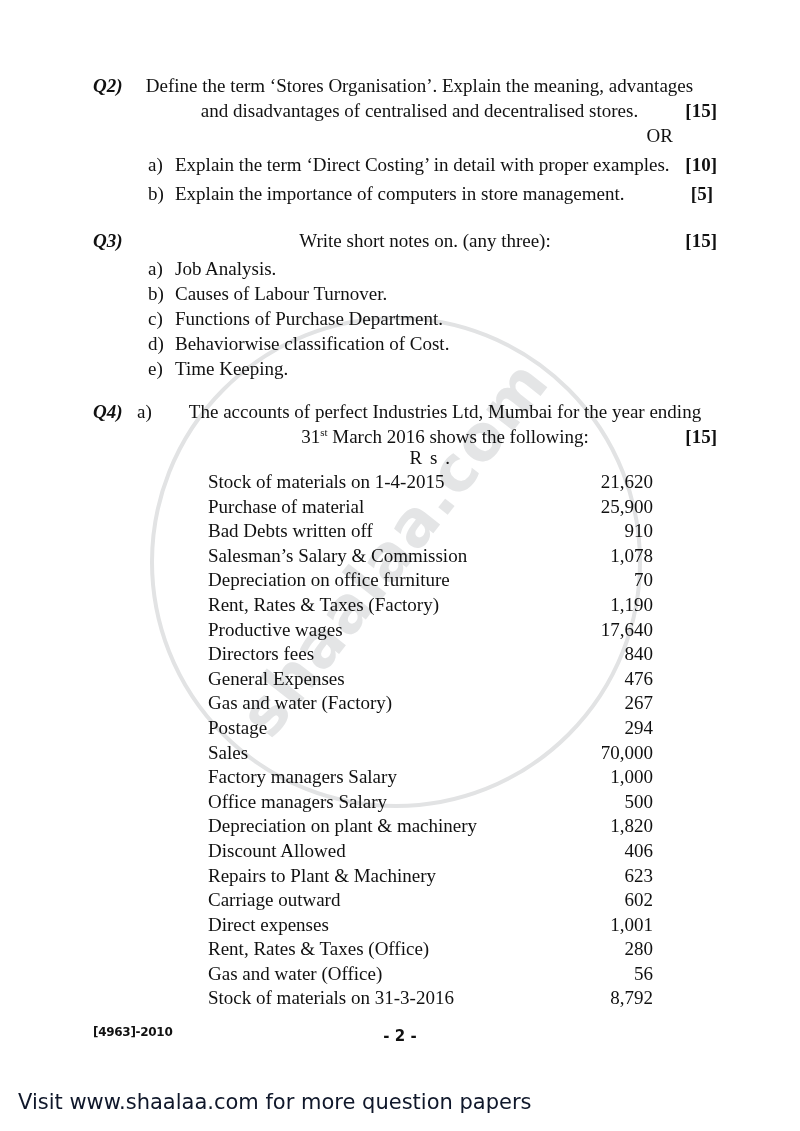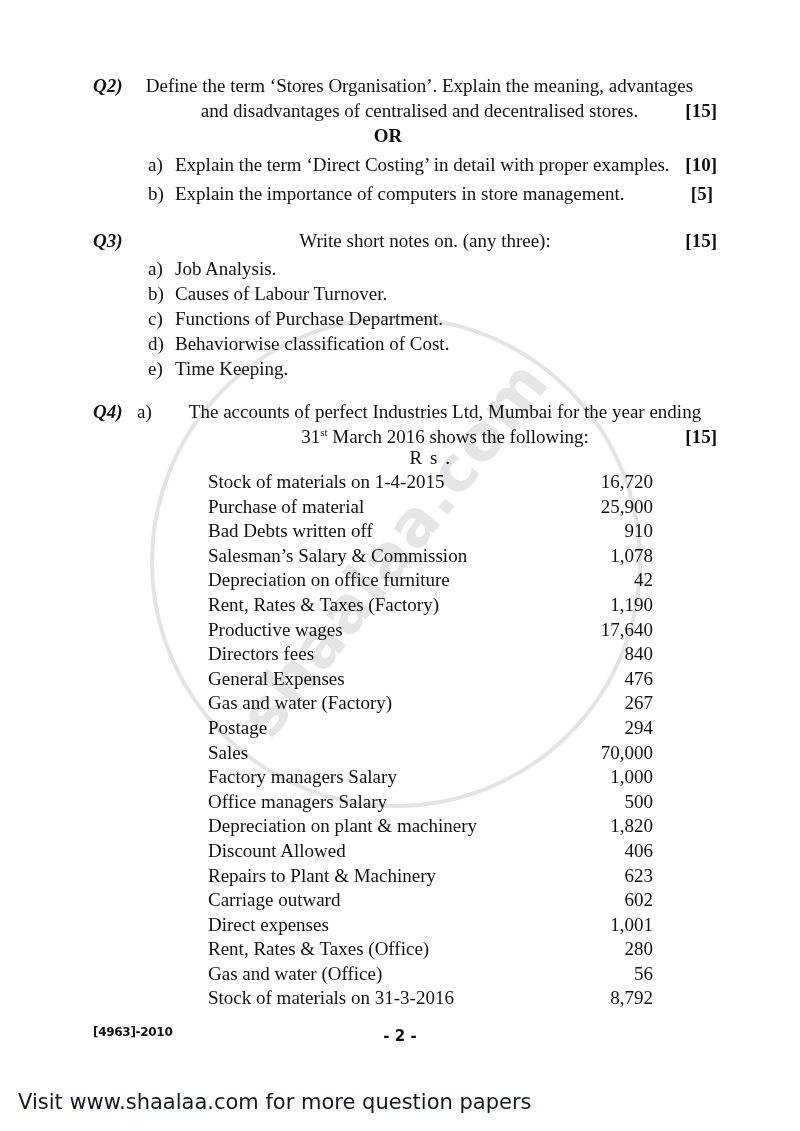--- a/index.html
+++ b/index.html
@@ -121,26 +121,25 @@
   .subitem .lbl {
     position: absolute;
     left: 55px;
     top: 0;
     width: 26px;
     font-size: 19px;
     line-height: 25px;
   }
 
   .or-line {
-    text-align: center;
+    text-align: right;
     font-size: 19px;
     line-height: 25px;
     width: 570px;
     margin-left: 10px;
-    font-weight: bold;
   }
 
   sup { font-size: 11px; vertical-align: super; line-height: 0; }
 
   
   #accounts {
     position: absolute;
     left: 208px;
     top: 470px;
     width: 445px;
@@ -282,25 +281,25 @@
           <span>The accounts of perfect Industries Ltd, Mumbai for the year ending 31</span><sup>st</sup>
           <span>March 2016 shows the following:</span>
         </div>
         <span class="marks" style="top:25px;">[15]</span>
       </div>
     </div>
 
     <div id="rs-head">R s .</div>
 
     <div id="accounts">
-        <div class="acct-row"><span class="item">Stock of materials on 1-4-2015</span><span class="amt">16,720</span></div>
+        <div class="acct-row"><span class="item">Stock of materials on 1-4-2015</span><span class="amt">21,620</span></div>
         <div class="acct-row"><span class="item">Purchase of material</span><span class="amt">25,900</span></div>
         <div class="acct-row"><span class="item">Bad Debts written off</span><span class="amt">910</span></div>
         <div class="acct-row"><span class="item">Salesman’s Salary &amp; Commission</span><span class="amt">1,078</span></div>
-        <div class="acct-row"><span class="item">Depreciation on office furniture</span><span class="amt">42</span></div>
+        <div class="acct-row"><span class="item">Depreciation on office furniture</span><span class="amt">70</span></div>
         <div class="acct-row"><span class="item">Rent, Rates &amp; Taxes (Factory)</span><span class="amt">1,190</span></div>
         <div class="acct-row"><span class="item">Productive wages</span><span class="amt">17,640</span></div>
         <div class="acct-row"><span class="item">Directors fees</span><span class="amt">840</span></div>
         <div class="acct-row"><span class="item">General Expenses</span><span class="amt">476</span></div>
         <div class="acct-row"><span class="item">Gas and water (Factory)</span><span class="amt">267</span></div>
         <div class="acct-row"><span class="item">Postage</span><span class="amt">294</span></div>
         <div class="acct-row"><span class="item">Sales</span><span class="amt">70,000</span></div>
         <div class="acct-row"><span class="item">Factory managers Salary</span><span class="amt">1,000</span></div>
         <div class="acct-row"><span class="item">Office managers Salary</span><span class="amt">500</span></div>
         <div class="acct-row"><span class="item">Depreciation on plant &amp; machinery</span><span class="amt">1,820</span></div>

